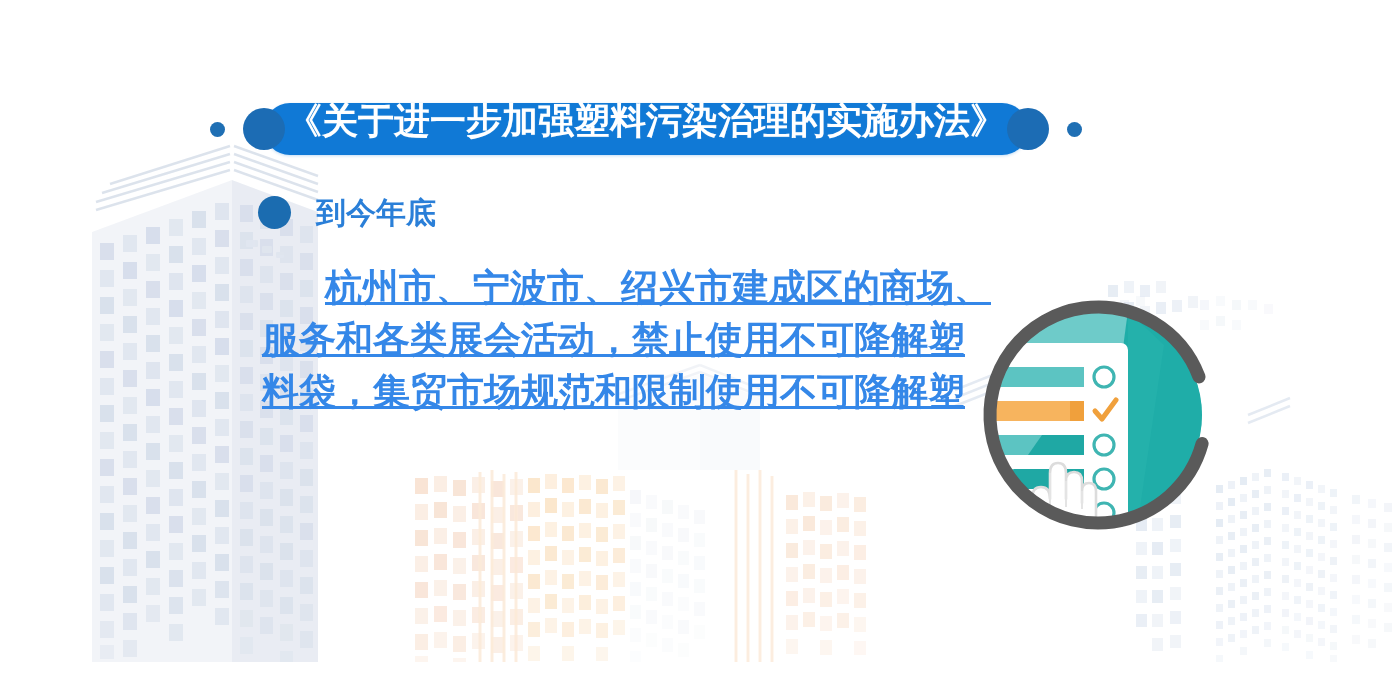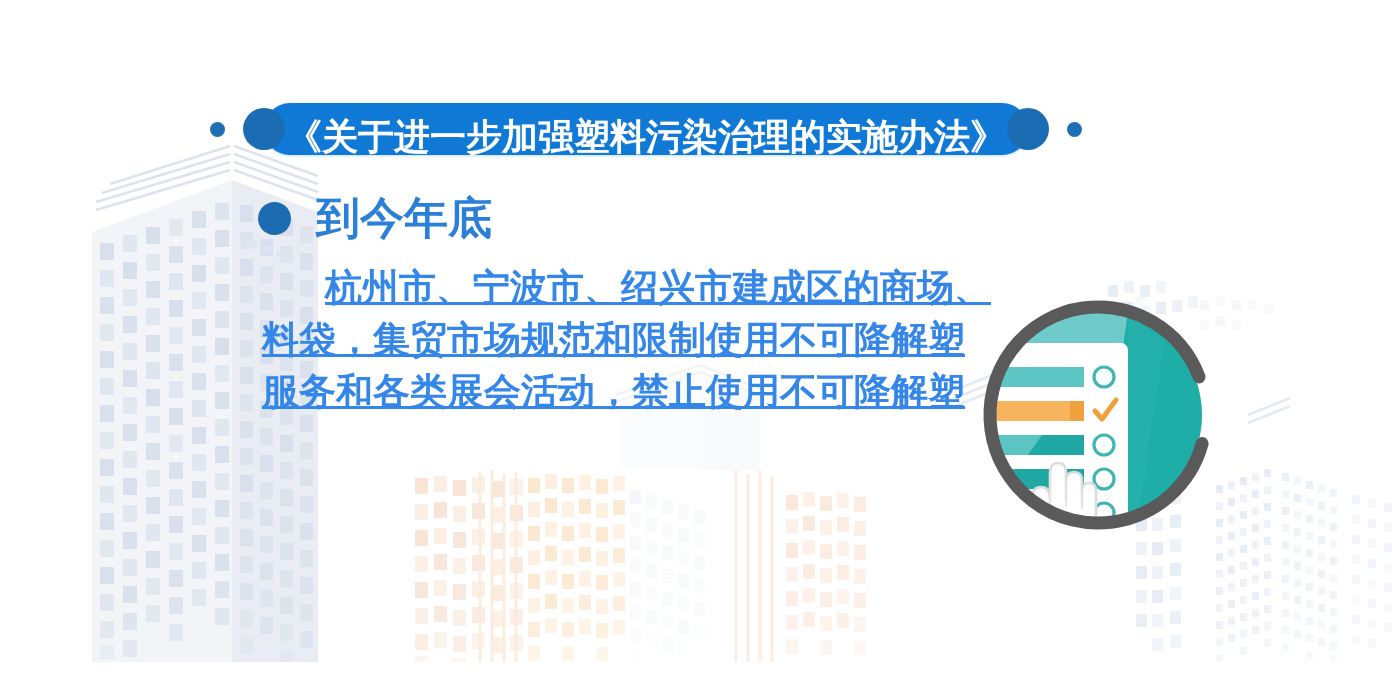--- a/index.html
+++ b/index.html
@@ -55,21 +55,21 @@
 
   #banner-bar {
     position: relative;
     z-index: 2;
     margin-left: -21px;
     margin-right: -21px;
     height: 52px;
     background: #1079d6;
     border-radius: 26px;
     display: flex;
-    align-items: flex-end;
+    align-items: flex-start;
     padding: 0 22px;
     box-shadow: 0 1px 3px rgba(16,121,214,0.25);
   }
   #banner-title {
     color: #ffffff;
     font-size: 36px;
     font-weight: bold;
     letter-spacing: 0px;
     white-space: nowrap;
     line-height: 1;
@@ -86,21 +86,21 @@
   }
   #subtitle-bullet {
     width: 33px; height: 33px;
     border-radius: 50%;
     background: #1b6cb0;
     flex: 0 0 auto;
   }
   #subtitle-text {
     margin-left: 25px;
     color: #2a7fd8;
-    font-size: 44px;
+    font-size: 30px;
     font-weight: bold;
     white-space: nowrap;
     line-height: 1;
   }
 
   
   #body-paragraph {
     position: absolute;
     left: 262px;
     top: 262px;
@@ -732,22 +732,22 @@
     <span class="dot-small"></span>
   </div>
 
   <div id="subtitle-row">
     <span id="subtitle-bullet"></span>
     <span id="subtitle-text">到今年底</span>
   </div>
 
   <div id="body-paragraph">
     <div class="body-line indent">杭州市、宁波市、绍兴市建成区的商场、</div>
+    <div class="body-line">服务和各类展会活动，禁止使用不可降解塑</div>
     <div class="body-line">料袋，集贸市场规范和限制使用不可降解塑</div>
-    <div class="body-line">服务和各类展会活动，禁止使用不可降解塑</div>
   </div>
 
   <svg id="checklist-illustration" viewBox="0 0 240 240" width="240" height="240">
     <defs>
       <clipPath id="circleClip">
         <circle cx="120" cy="120" r="104"></circle>
       </clipPath>
     </defs>
 
     <g clip-path="url(#circleClip)">

